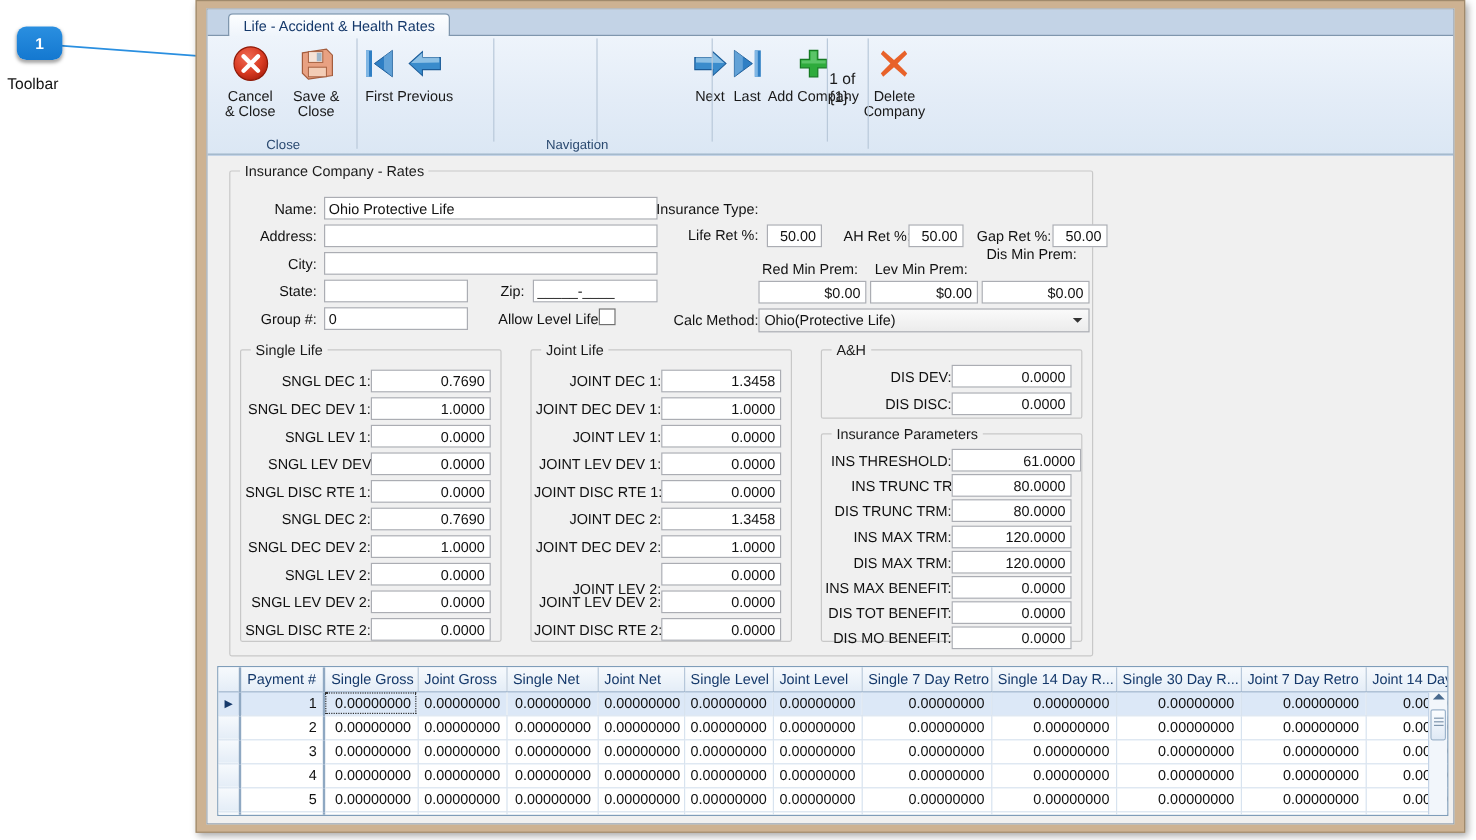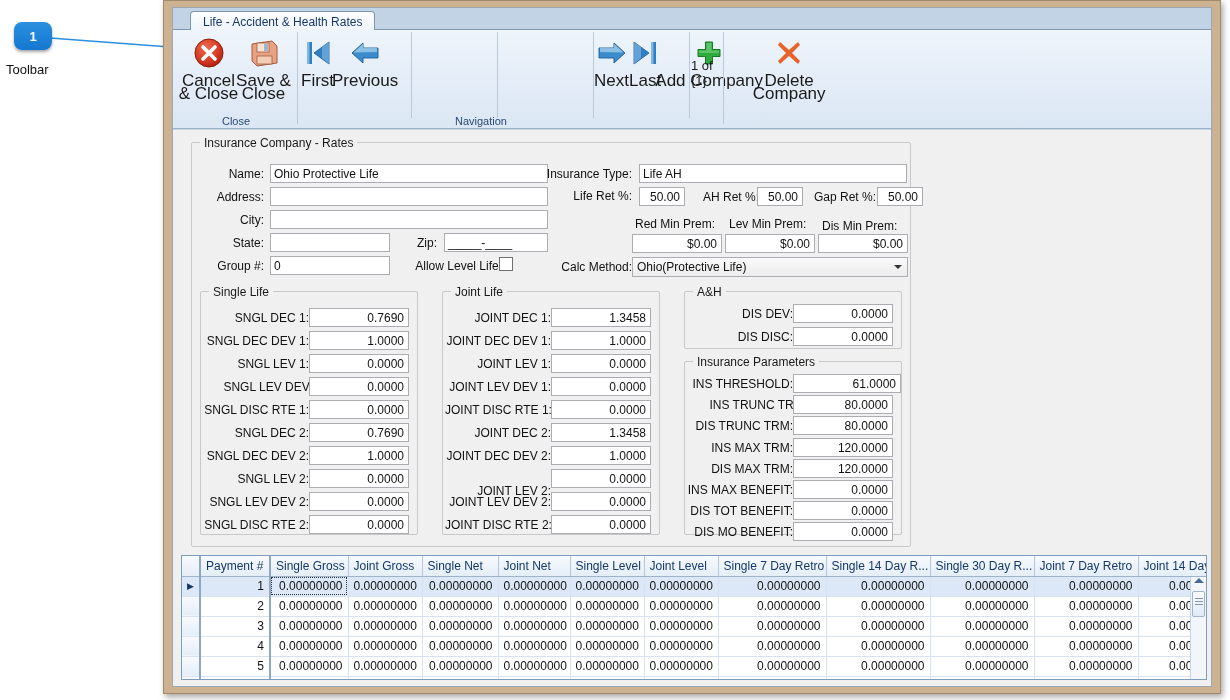--- a/index.html
+++ b/index.html
@@ -90,21 +90,21 @@
   .rsep {
     position: absolute; top: 2px; width: 1px; height: 92px;
     background: #b9c9da;
   }
   .rbtn {
     width: 64px; padding-top: 6px;
     display: flex; flex-direction: column; align-items: center;
     cursor: default;
   }
   .rbtn .cap {
-    margin-top: 4px; font-size: 17px; line-height: 13px;
+    margin-top: 4px; font-size: 12px; line-height: 13px;
     text-align: center; color: #1a1a1a; white-space: nowrap;
   }
   .rbtn .ico { height: 34px; display: flex; align-items: center; justify-content: center; }
   #counter {
     position: absolute; left: 390px; top: 28px;
     font-size: 13px; color: #1a1a1a;
   }
 
   
   #content {
@@ -358,32 +358,31 @@
       <div class="fld" style="left:78px; top:90px; width:120px; height:19px;"></div>
       <div class="lbl" style="left:205px; top:93px; width:40px;">Zip:</div>
       <div class="fld" style="left:252px; top:90px; width:104px; height:19px;">_____-____</div>
 
       <div class="lbl" style="left:10px; top:116px; width:62px;">Group #:</div>
       <div class="fld" style="left:78px; top:113px; width:120px; height:19px;">0</div>
       <div class="lbl" style="left:205px; top:116px; width:105px;">Allow Level Life:</div>
       <div class="chk" style="left:307px; top:114px;"></div>
 
       <div class="lbl" style="left:340px; top:24px; width:100px;">Insurance Type:</div>
-      <div class="fld" style="left:447px; top:21px; width:268px; height:19px;">Life AH</div>
 
       <div class="lbl" style="left:340px; top:46px; width:100px;">Life Ret %:</div>
       <div class="fld num" style="left:447px; top:44px; width:46px; height:19px;">50.00</div>
       <div class="lbl" style="left:497px; top:47px; width:70px;">AH Ret %:</div>
       <div class="fld num" style="left:565px; top:44px; width:46px; height:19px;">50.00</div>
       <div class="lbl" style="left:614px; top:47px; width:70px;">Gap Ret %:</div>
       <div class="fld num" style="left:685px; top:44px; width:46px; height:19px;">50.00</div>
 
       <div class="lbl" style="left:443px; top:74px; width:96px; text-align:left;">Red Min Prem:</div>
       <div class="lbl" style="left:537px; top:74px; width:96px; text-align:left;">Lev Min Prem:</div>
-      <div class="lbl" style="left:630px; top:76px; width:96px; text-align:left;">Dis Min Prem:</div>
+      <div class="lbl" style="left:630px; top:62px; width:96px; text-align:left;">Dis Min Prem:</div>
 
       <div class="fld num" style="left:440px; top:91px; width:90px; height:19px;">$0.00</div>
       <div class="fld num" style="left:533px; top:91px; width:90px; height:19px;">$0.00</div>
       <div class="fld num" style="left:626px; top:91px; width:90px; height:19px;">$0.00</div>
 
       <div class="lbl" style="left:340px; top:117px; width:100px;">Calc Method:</div>
       <div class="combo" style="left:440px; top:114px; width:276px; height:20px;">
         <span>Ohio(Protective Life)</span>
         <span class="arrow"></span>
       </div>

